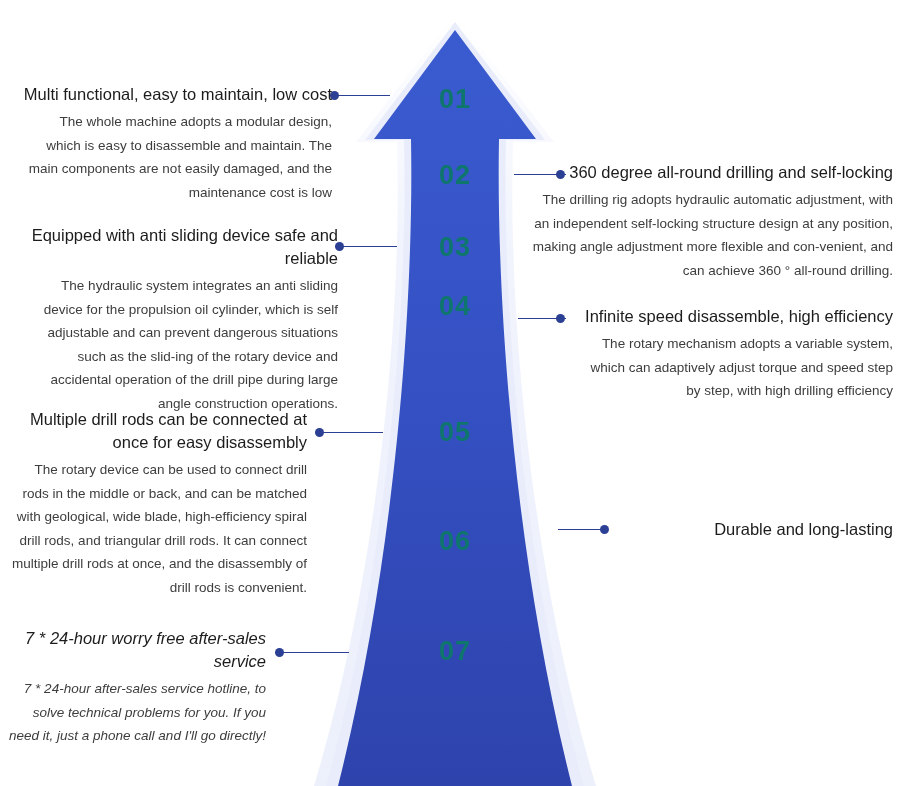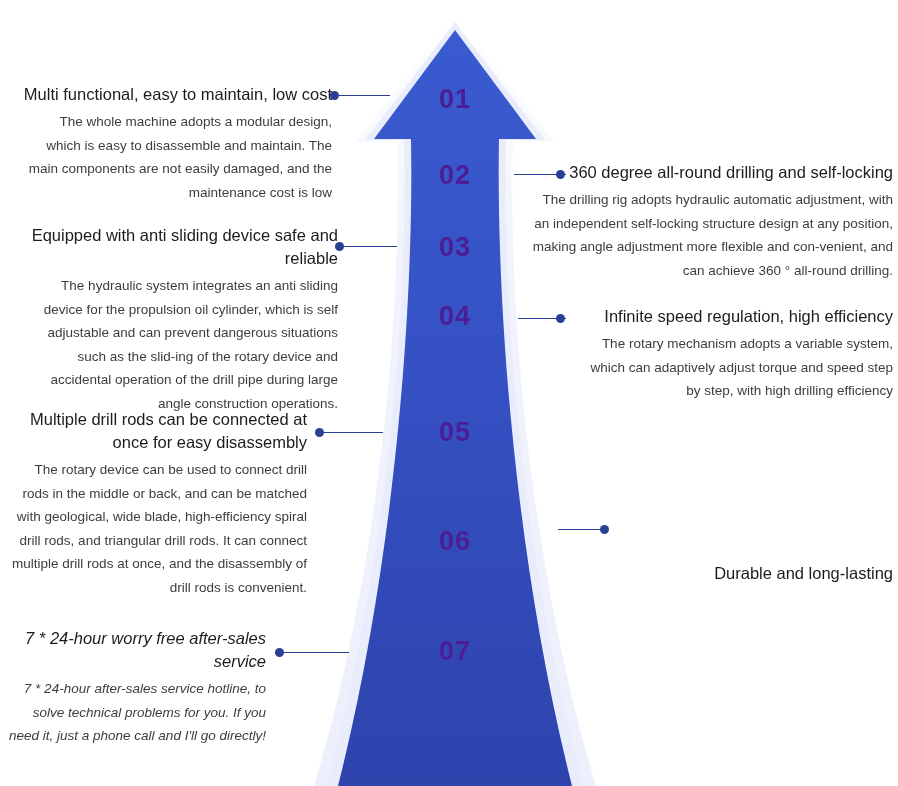--- a/index.html
+++ b/index.html
@@ -20,21 +20,21 @@
   }
   #arrow-svg {
     position: absolute;
     left: 0;
     top: 0;
     width: 898px;
     height: 786px;
   }
   .num {
     position: absolute;
-    color: #4c1d95;
+    color: #0f766e;
     font-size: 27px;
     font-weight: bold;
     letter-spacing: 1px;
     text-align: center;
     width: 80px;
     transform: translateX(-50%);
   }
   .connector {
     position: absolute;
     height: 1px;
@@ -90,21 +90,21 @@
     <path d="M455 14 L554 142 L513 142 C508 300 528 560 596 786 L314 786 C382 560 402 300 397 142 L356 142 Z" fill="url(#haloGrad)" opacity="0.55"></path>
 
     <path d="M455 22 L545 140 L506 140 C502 300 521 558 584 786 L326 786 C389 558 408 300 404 140 L365 140 Z" fill="#e9edfb"></path>
 
     <path d="M455 30 L536 139 L499 139 C496 300 514 556 572 786 L338 786 C396 556 414 300 411 139 L374 139 Z" fill="url(#arrowGrad)"></path>
   </svg>
 
   <div class="num" style="left:455px; top:84px;">01</div>
   <div class="num" style="left:455px; top:160px;">02</div>
   <div class="num" style="left:455px; top:232px;">03</div>
-  <div class="num" style="left:455px; top:301px;">04</div>
+  <div class="num" style="left:455px; top:291px;">04</div>
   <div class="num" style="left:455px; top:417px;">05</div>
   <div class="num" style="left:455px; top:526px;">06</div>
   <div class="num" style="left:455px; top:636px;">07</div>
 
   <div class="connector" style="left:330px; top:95px; width:60px;"></div>
   <div class="dot" style="left:330px; top:91px;"></div>
 
   <div class="connector" style="left:514px; top:174px; width:52px;"></div>
   <div class="dot" style="left:556px; top:170px;"></div>
 
@@ -132,30 +132,30 @@
     <div class="title">360 degree all-round drilling and self-locking</div>
     <div class="body">The drilling rig adopts hydraulic automatic adjustment, with an independent self-locking structure design at any position, making angle adjustment more flexible and con-venient, and can achieve 360 ° all-round drilling.</div>
   </div>
 
   <div class="block left" style="left:18px; top:224px; width:310px;margin-left:10px;">
     <div class="title">Equipped with anti sliding device safe and reliable</div>
     <div class="body">The hydraulic system integrates an anti sliding device for the propulsion oil cylinder, which is self adjustable and can prevent dangerous situations such as the slid-ing of the rotary device and accidental operation of the drill pipe during large angle construction operations.</div>
   </div>
 
   <div class="block right" style="left:573px; top:305px; width:320px;">
-    <div class="title">Infinite speed regulation, high efficiency</div>
+    <div class="title">Infinite speed disassemble, high efficiency</div>
     <div class="body">The rotary mechanism adopts a variable system, which can adaptively adjust torque and speed step by step, with high drilling efficiency</div>
   </div>
 
   <div class="block left" style="left:12px; top:408px; width:295px;">
     <div class="title">Multiple drill rods can be connected at once for easy disassembly</div>
     <div class="body">The rotary device can be used to connect drill rods in the middle or back, and can be matched with geological, wide blade, high-efficiency spiral drill rods, and triangular drill rods. It can connect multiple drill rods at once, and the disassembly of drill rods is convenient.</div>
   </div>
 
-  <div class="block right" style="left:613px; top:518px; width:280px;margin-top:44px;">
+  <div class="block right" style="left:613px; top:518px; width:280px;">
     <div class="title">Durable and long-lasting</div>
   </div>
 
   <div class="block left" style="left:8px; top:627px; width:258px;font-style:italic;">
     <div class="title">7 * 24-hour worry free after-sales service</div>
     <div class="body">7 * 24-hour after-sales service hotline, to solve technical problems for you. If you need it, just a phone call and I'll go directly!</div>
   </div>
 
 </div>
 

